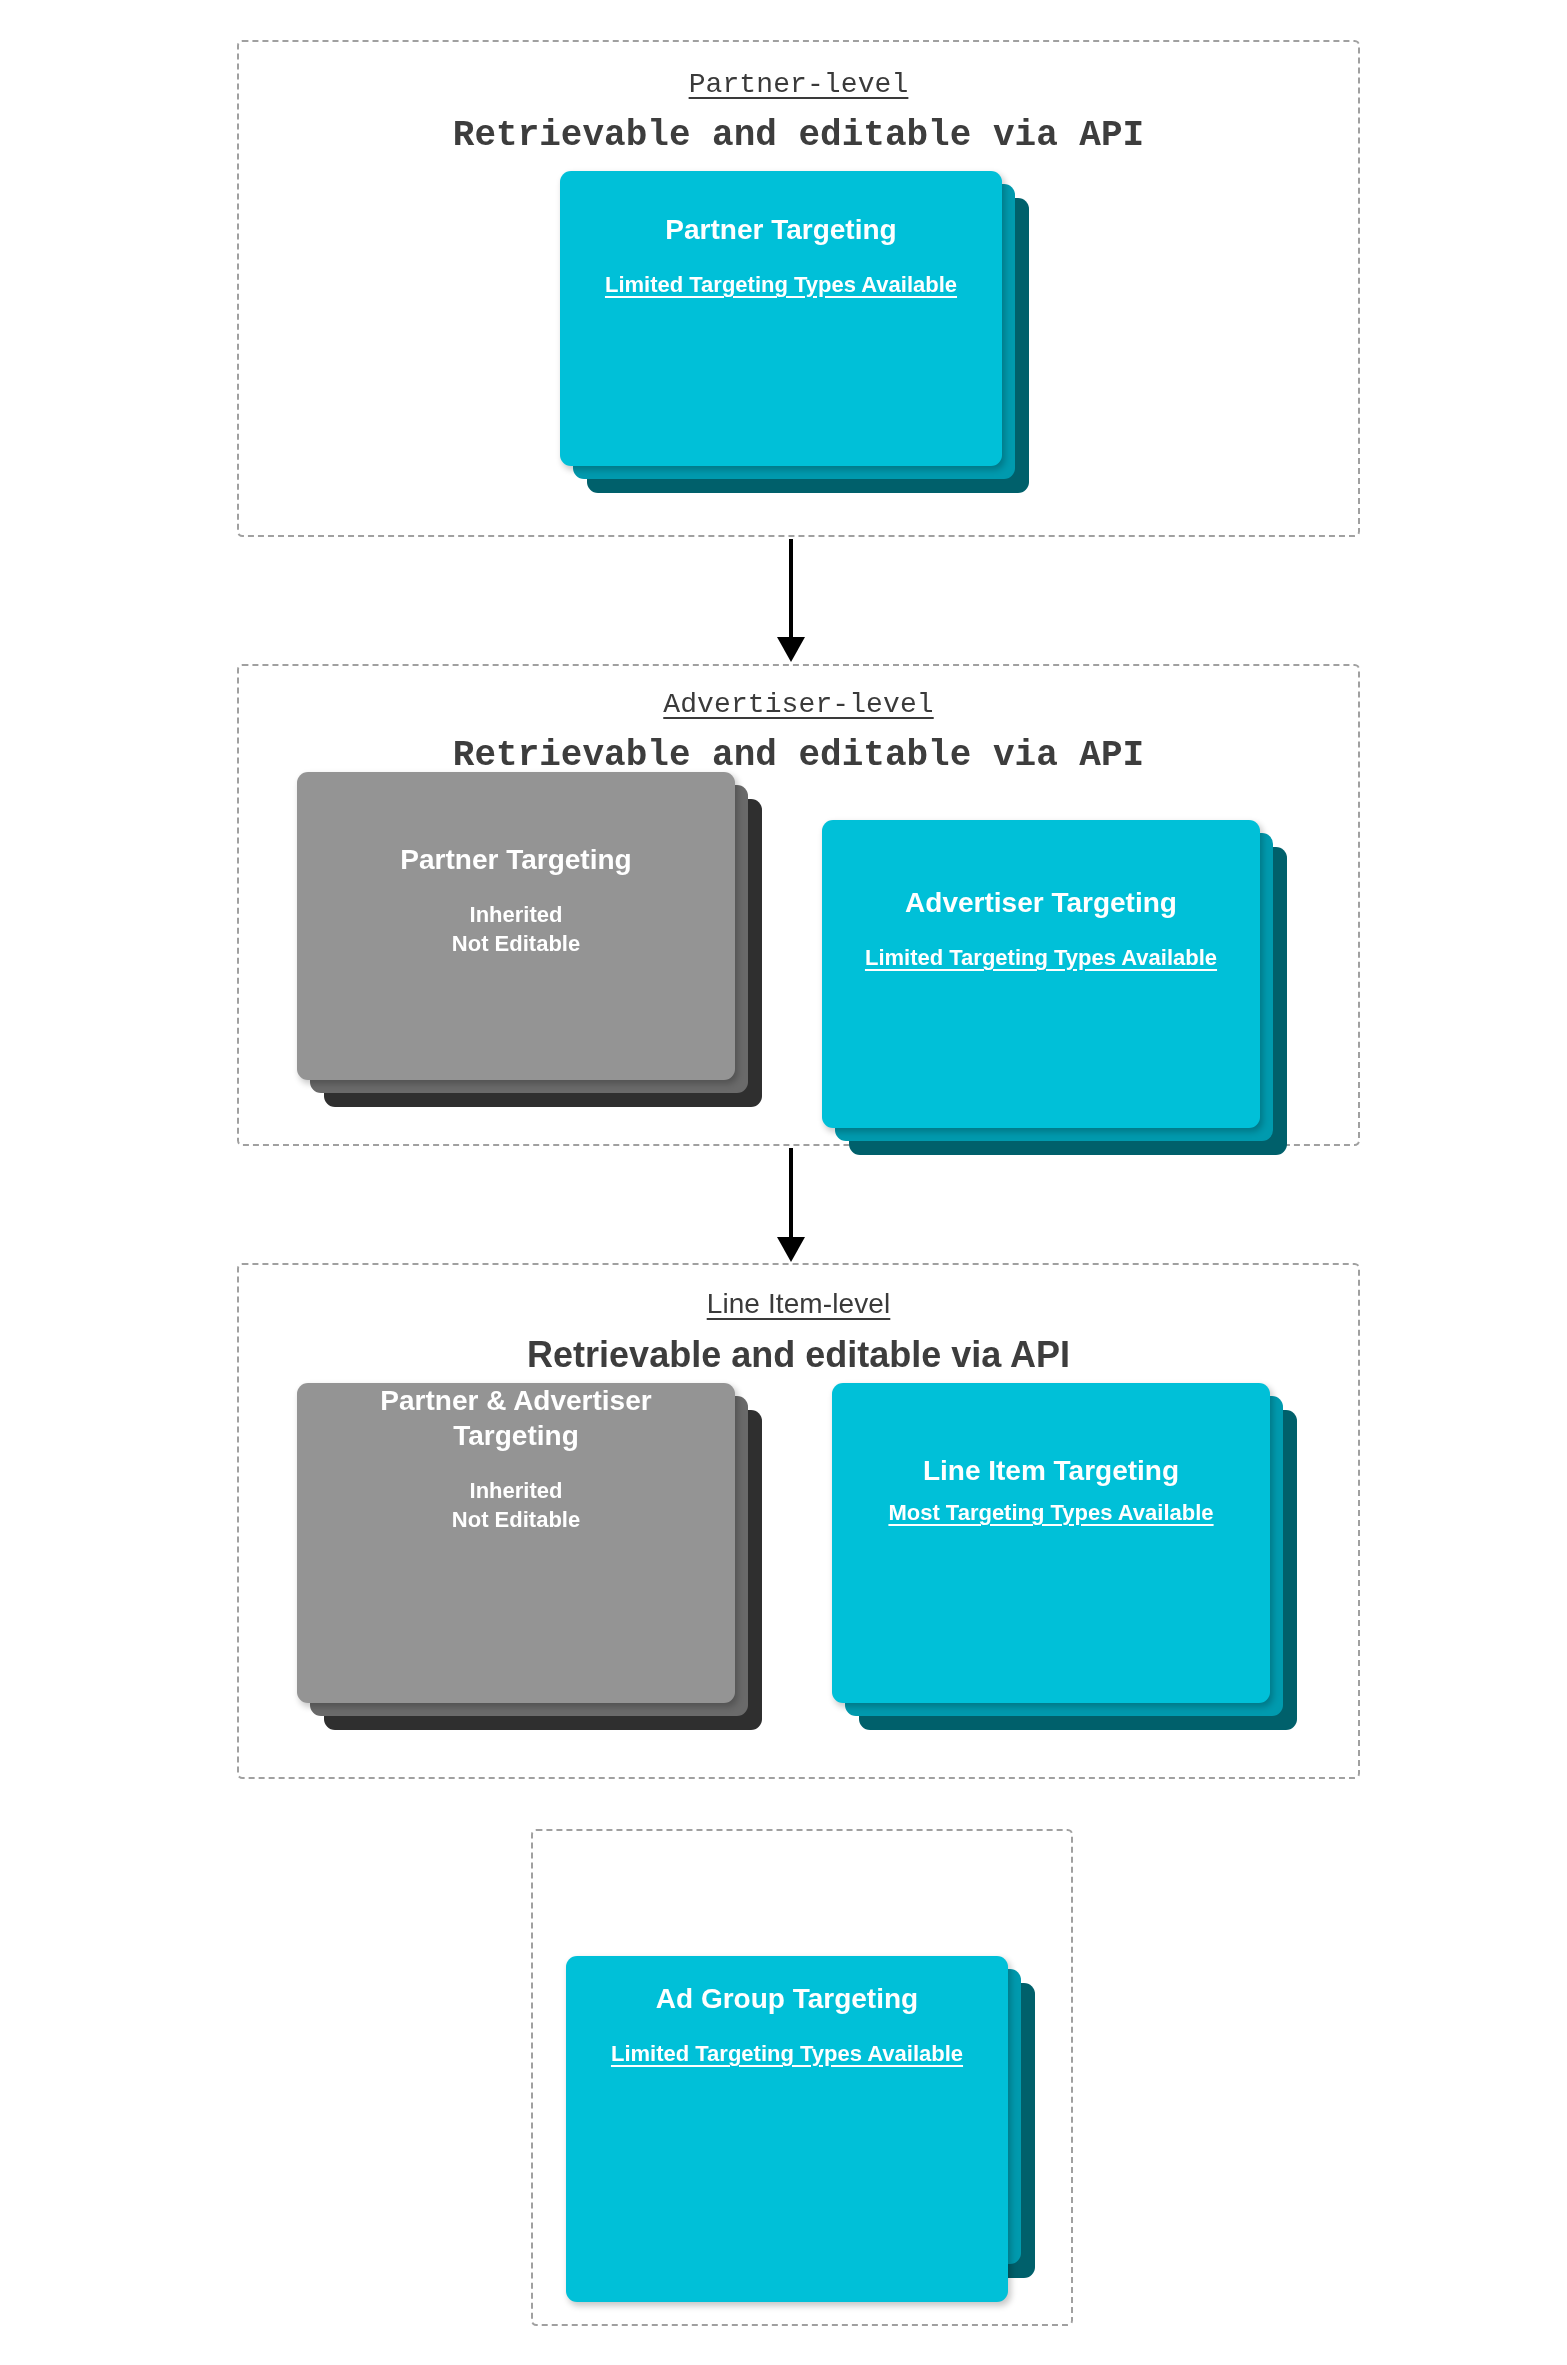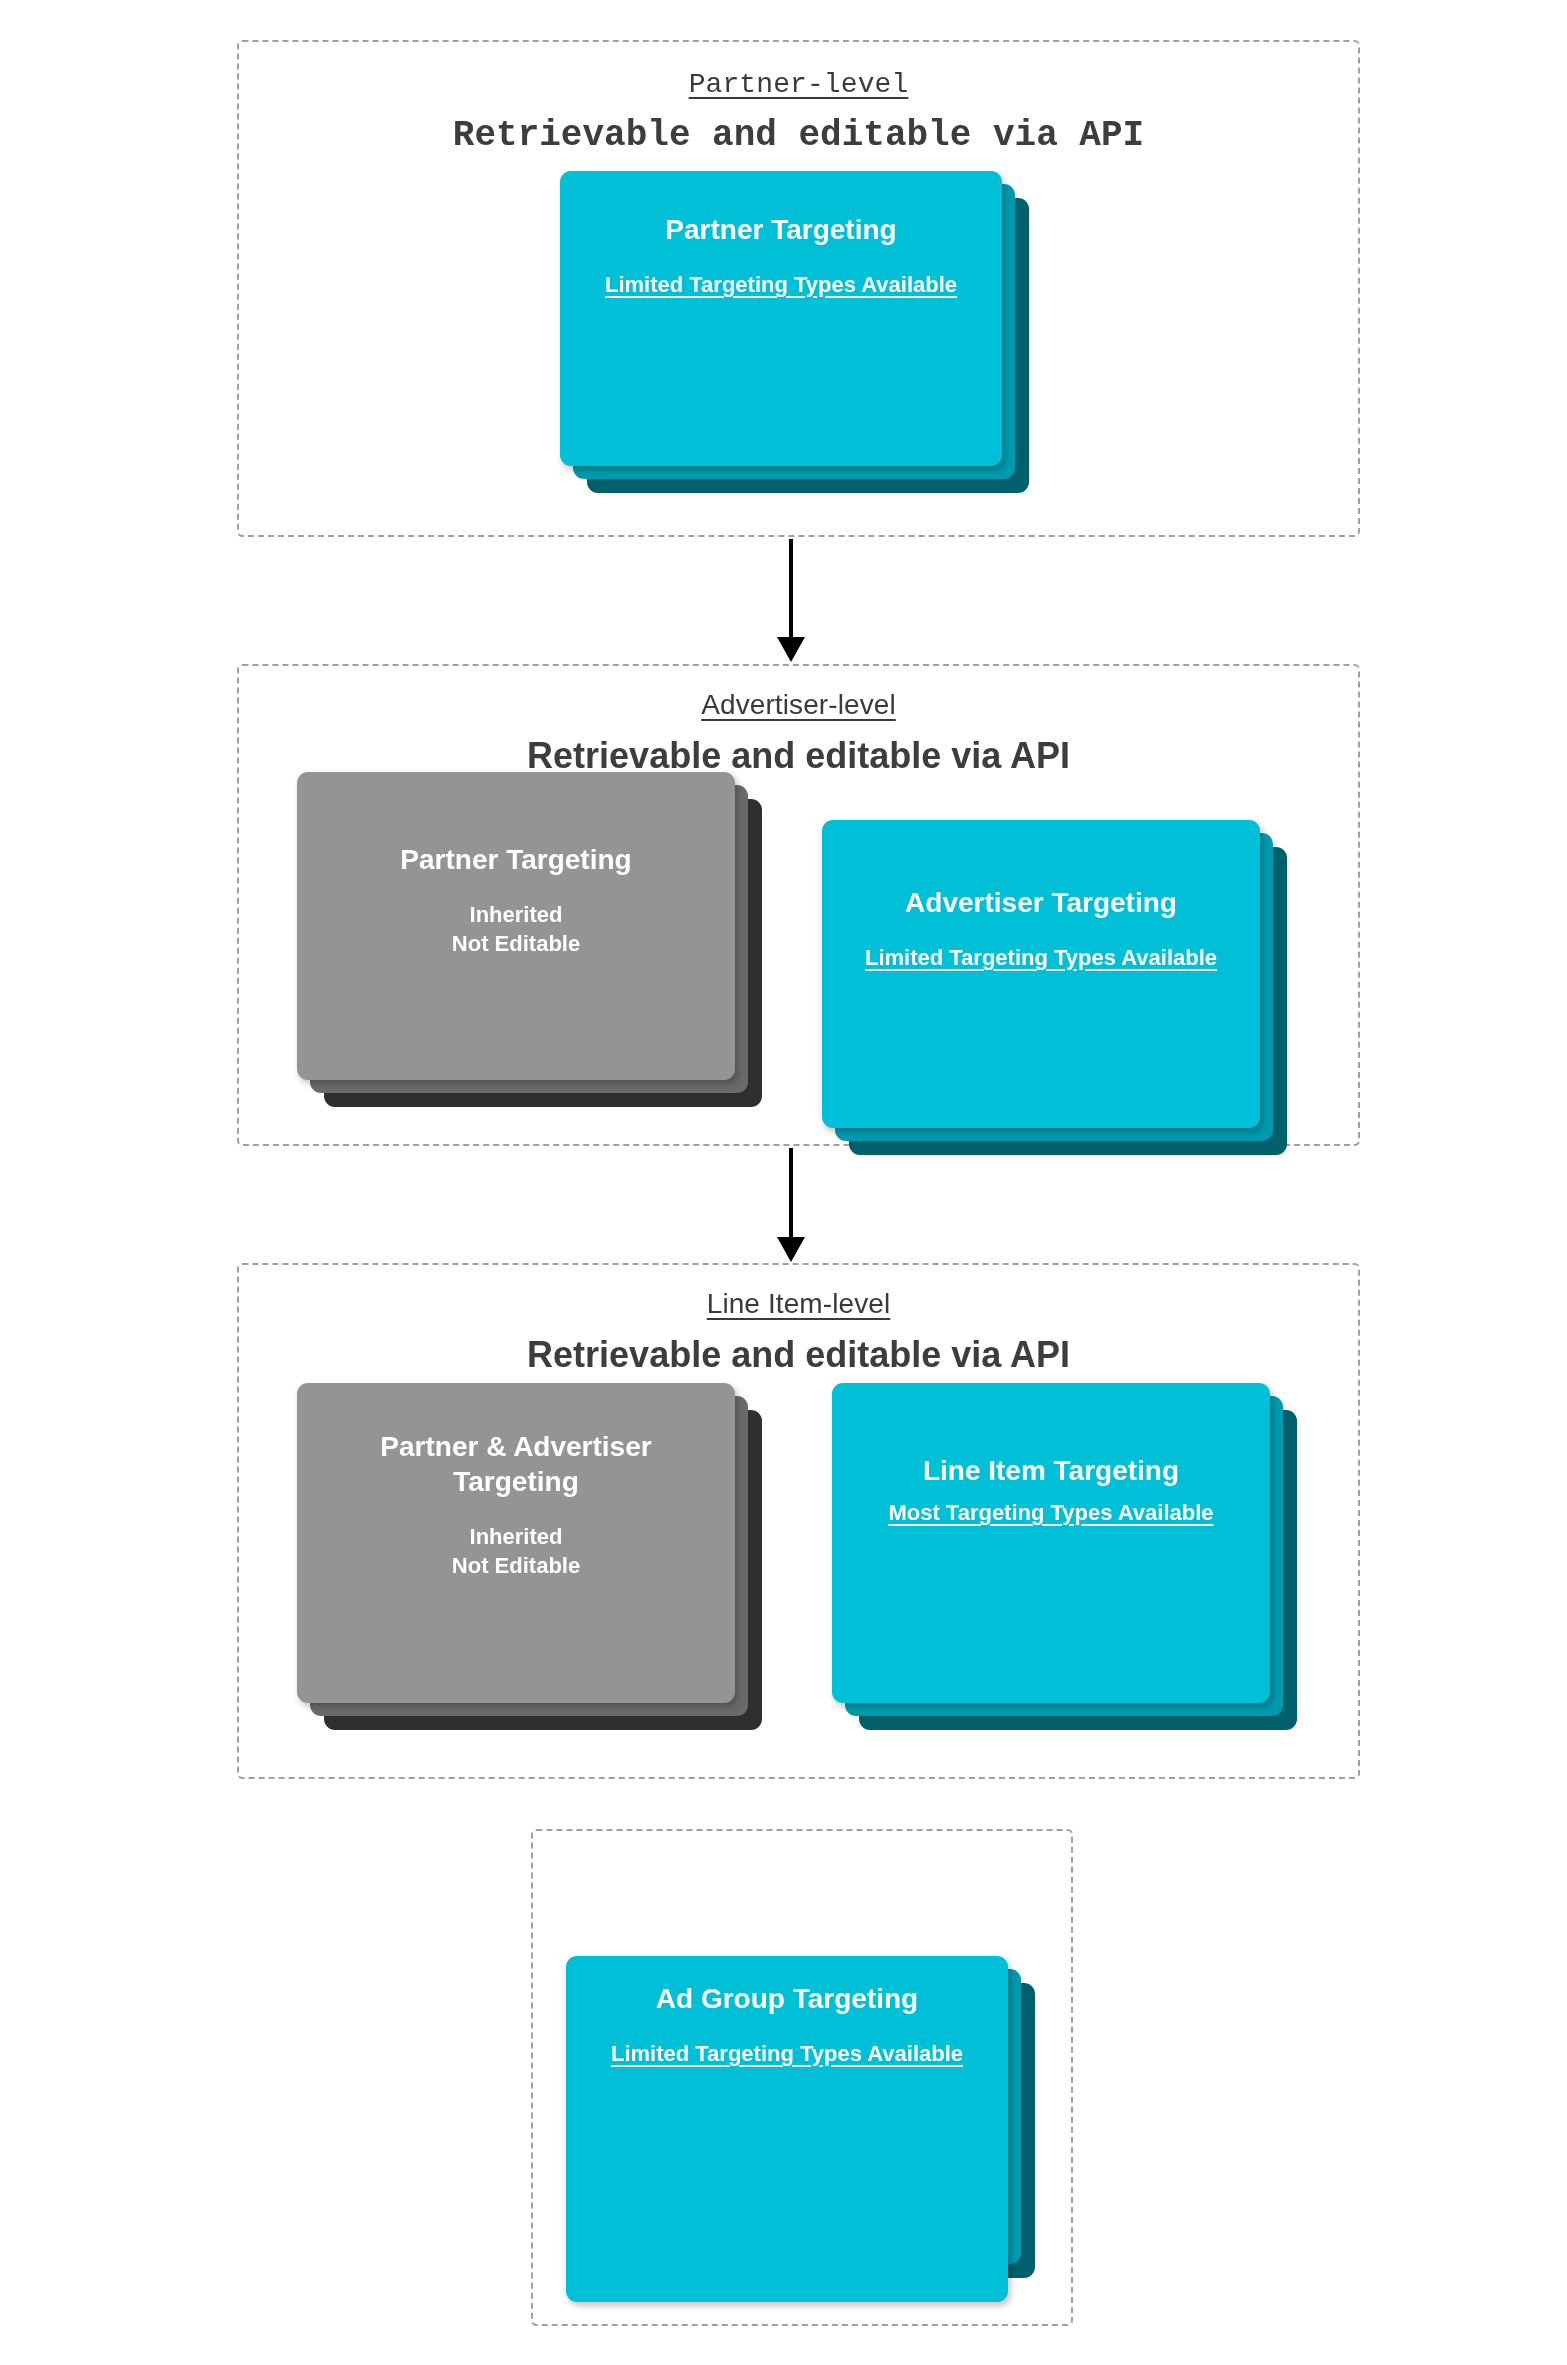--- a/index.html
+++ b/index.html
@@ -157,21 +157,21 @@
     </div>
   </div>
 
   <div class="arrow" style="left:764px; top:539px; width:54px; height:123px;">
     <div class="shaft" style="height:100px;"></div>
     <div class="head"></div>
   </div>
 
   <div class="level-box" style="left:237px; top:664px; width:1123px; height:482px;">
 
-    <div class="level-head" style="top:21.4px;">
+    <div class="level-head" style="top:21.4px;font-family:Liberation Mono, monospace;">
       <span class="level-title">Advertiser-level</span>
       <span class="level-sub">Retrievable and editable via API</span>
     </div>
 
     <div class="card-stack gray" style="left:58px; top:106px; width:500px; height:339px;">
       <div class="card-layer back2" style="width:438px; height:308px;"></div>
       <div class="card-layer back1" style="width:438px; height:308px;"></div>
       <div class="card-layer front" style="width:438px; height:308px; padding-top:70px;">
         <div class="card-title">Partner Targeting</div>
         <div class="card-note" style="margin-top:23px; white-space:pre-line;">Inherited
@@ -197,21 +197,21 @@
   <div class="level-box" style="left:237px; top:1263px; width:1123px; height:516px;">
 
     <div class="level-head" style="top:21.4px;">
       <span class="level-title">Line Item-level</span>
       <span class="level-sub">Retrievable and editable via API</span>
     </div>
 
     <div class="card-stack gray" style="left:58px; top:118px; width:500px; height:357px;">
       <div class="card-layer back2" style="width:438px; height:320px;"></div>
       <div class="card-layer back1" style="width:438px; height:320px;"></div>
-      <div class="card-layer front" style="width:438px; height:320px; padding-top:46px;">
+      <div class="card-layer front" style="width:438px; height:320px; ">
         <div class="card-title" style="max-width:357px;">Partner &amp; Advertiser Targeting</div>
         <div class="card-note" style="margin-top:23px; white-space:pre-line;">Inherited
 Not Editable</div>
       </div>
     </div>
 
     <div class="card-stack cyan" style="left:593px; top:118px; width:500px; height:357px;">
       <div class="card-layer back2" style="width:438px; height:320px;"></div>
       <div class="card-layer back1" style="width:438px; height:320px;"></div>
       <div class="card-layer front" style="width:438px; height:320px; padding-top:70px;">

